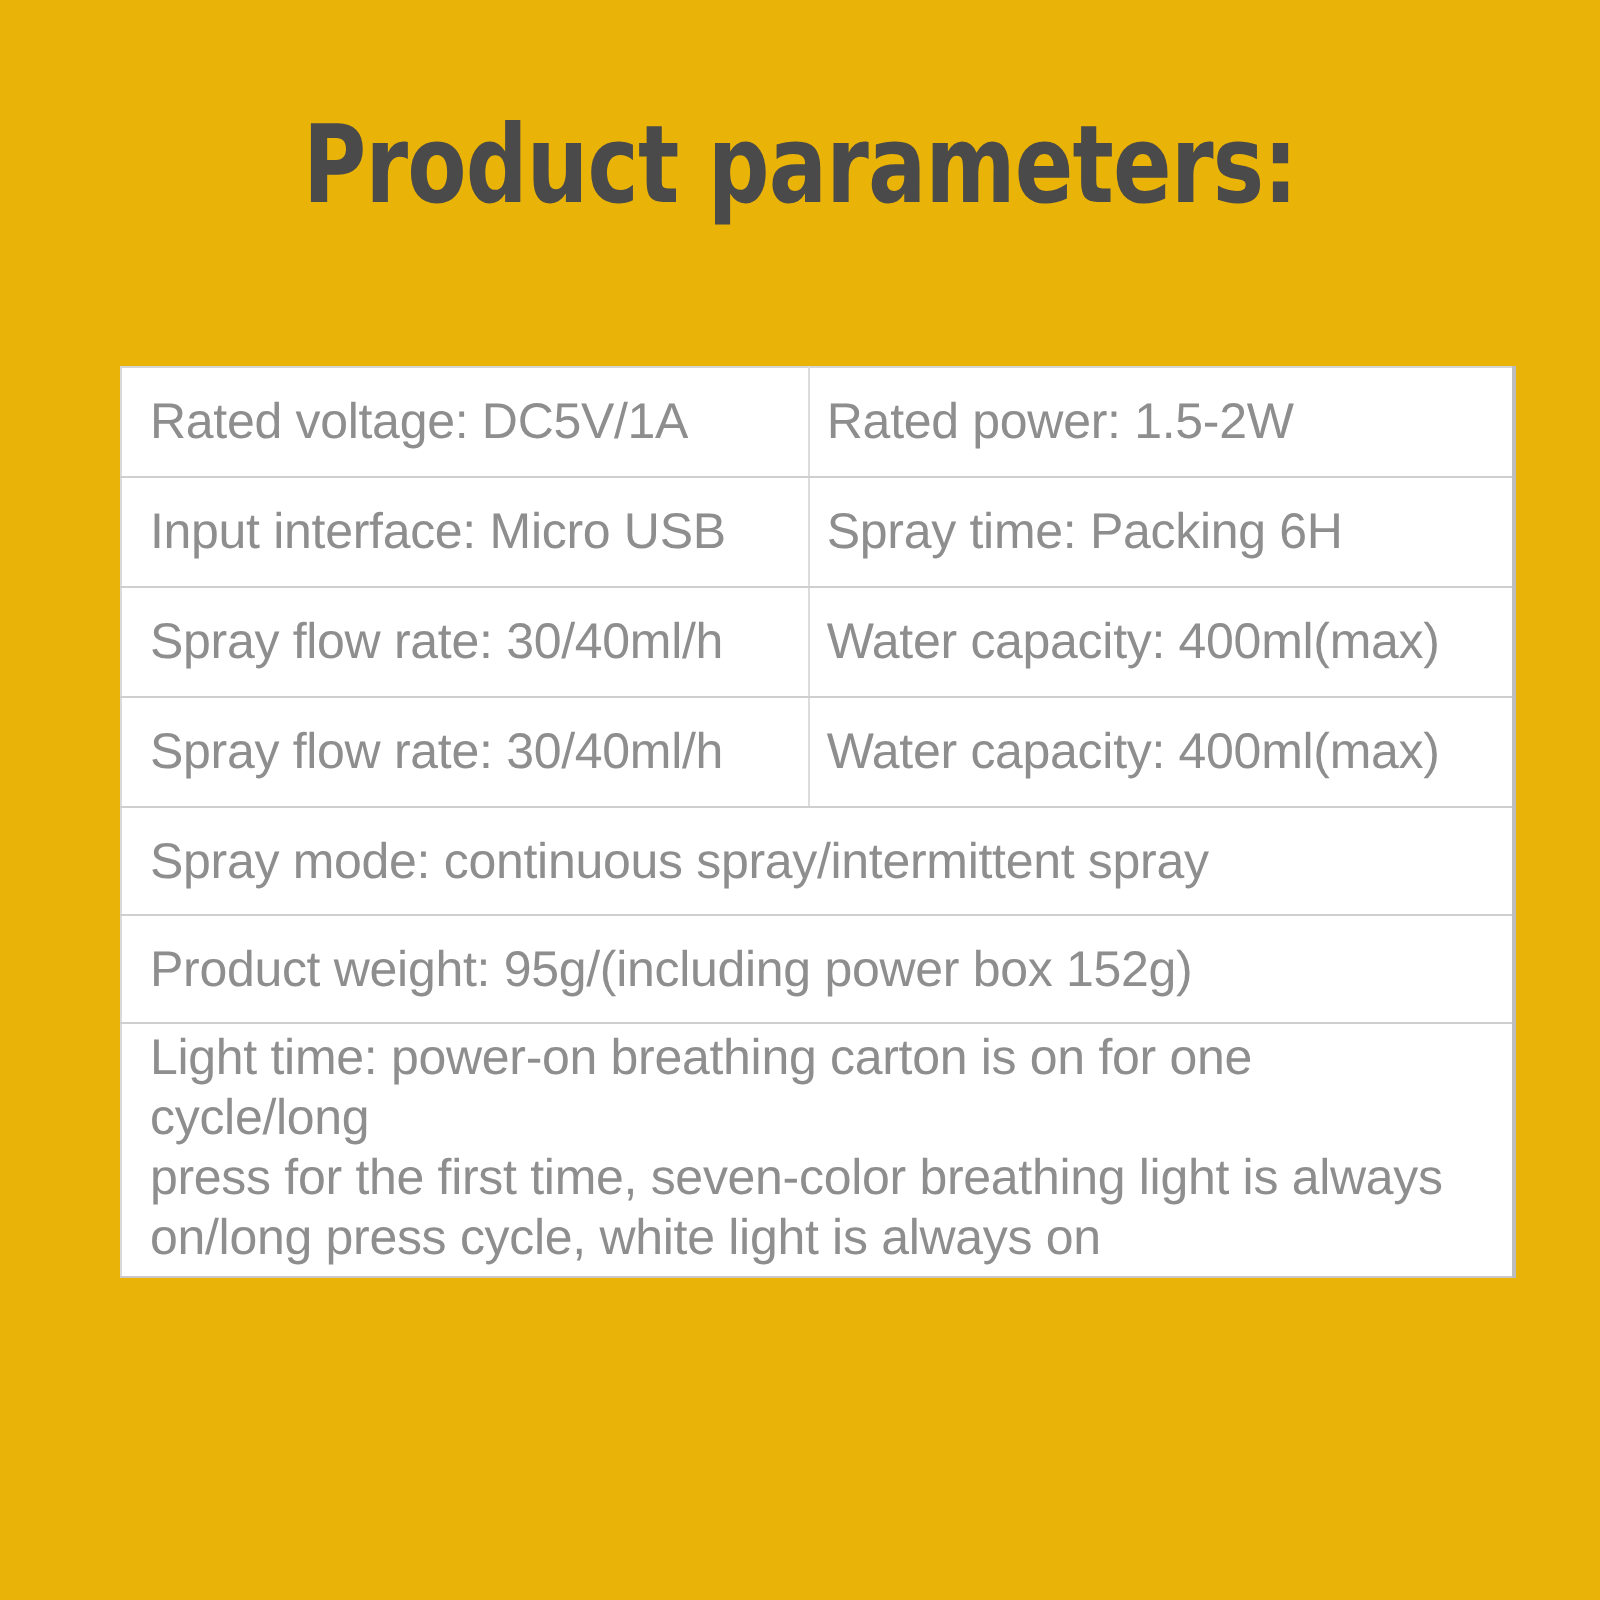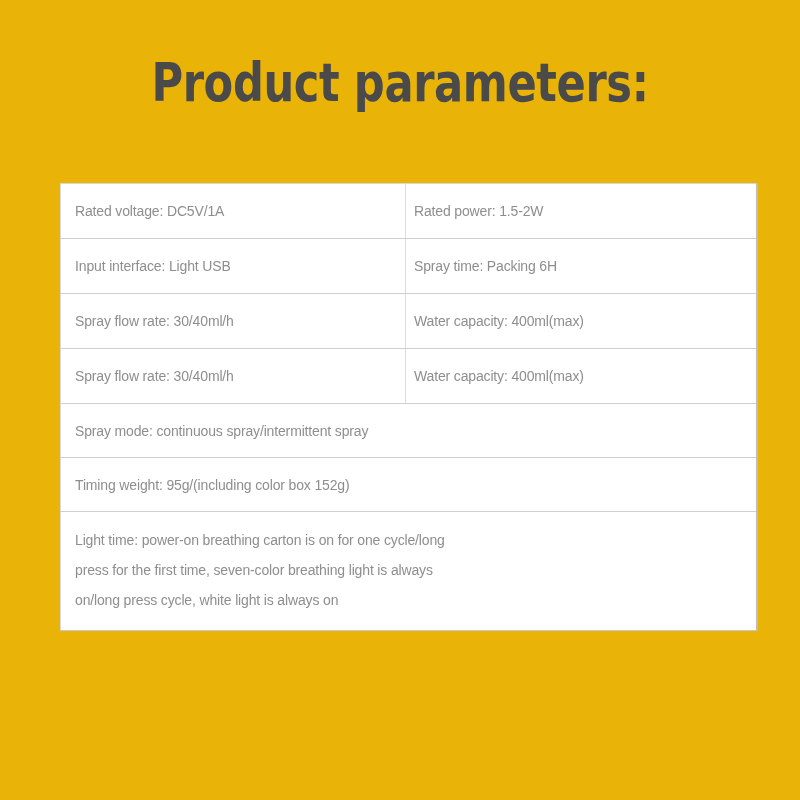--- a/index.html
+++ b/index.html
@@ -55,21 +55,21 @@
     border-bottom: 1px solid #c9c9c9;
     box-sizing: border-box;
   }
 
   .spec-table td {
     border-right: 1px solid #dcdcdc;
     border-bottom: 1px solid #cfcfcf;
     padding: 0 14px;
     color: #8e8e8e;
     font-family: "Liberation Sans", sans-serif;
-    font-size: 14px;
+    font-size: 25px;
     line-height: 26px;
     font-weight: 400;
     vertical-align: middle;
     letter-spacing: -0.15px;
     background: #ffffff;
   }
   .spec-table td:last-child { border-right: none; }
   .spec-table tr:last-child td { border-bottom: none; }
 
   .row-pair td { height: 54px; }
@@ -101,40 +101,40 @@
 
   <table class="spec-table">
     <tbody>
 
       <tr class="row-pair">
         <td class="col-left">Rated voltage: DC5V/1A</td>
         <td class="col-right">Rated power: 1.5-2W</td>
       </tr>
 
       <tr class="row-pair">
-        <td class="col-left">Input interface: Light USB</td>
+        <td class="col-left">Input interface: Micro USB</td>
         <td class="col-right">Spray time: Packing 6H</td>
       </tr>
 
       <tr class="row-pair">
         <td class="col-left">Spray flow rate: 30/40ml/h</td>
         <td class="col-right">Water capacity: 400ml(max)</td>
       </tr>
 
       <tr class="row-pair">
         <td class="col-left">Spray flow rate: 30/40ml/h</td>
         <td class="col-right">Water capacity: 400ml(max)</td>
       </tr>
 
       <tr class="row-full">
         <td colspan="2">Spray mode: continuous spray/intermittent spray</td>
       </tr>
 
       <tr class="row-full">
-        <td colspan="2">Timing weight: 95g/(including color box 152g)</td>
+        <td colspan="2">Product weight: 95g/(including power box 152g)</td>
       </tr>
 
 
 
       <tr class="row-tall">
         <td colspan="2">
           <span class="cell-text">
             <span class="ln">Light time: power-on breathing carton is on for one cycle/long</span>
             <span class="ln">press for the first time, seven-color breathing light is always</span>
             <span class="ln">on/long press cycle, white light is always on</span>

